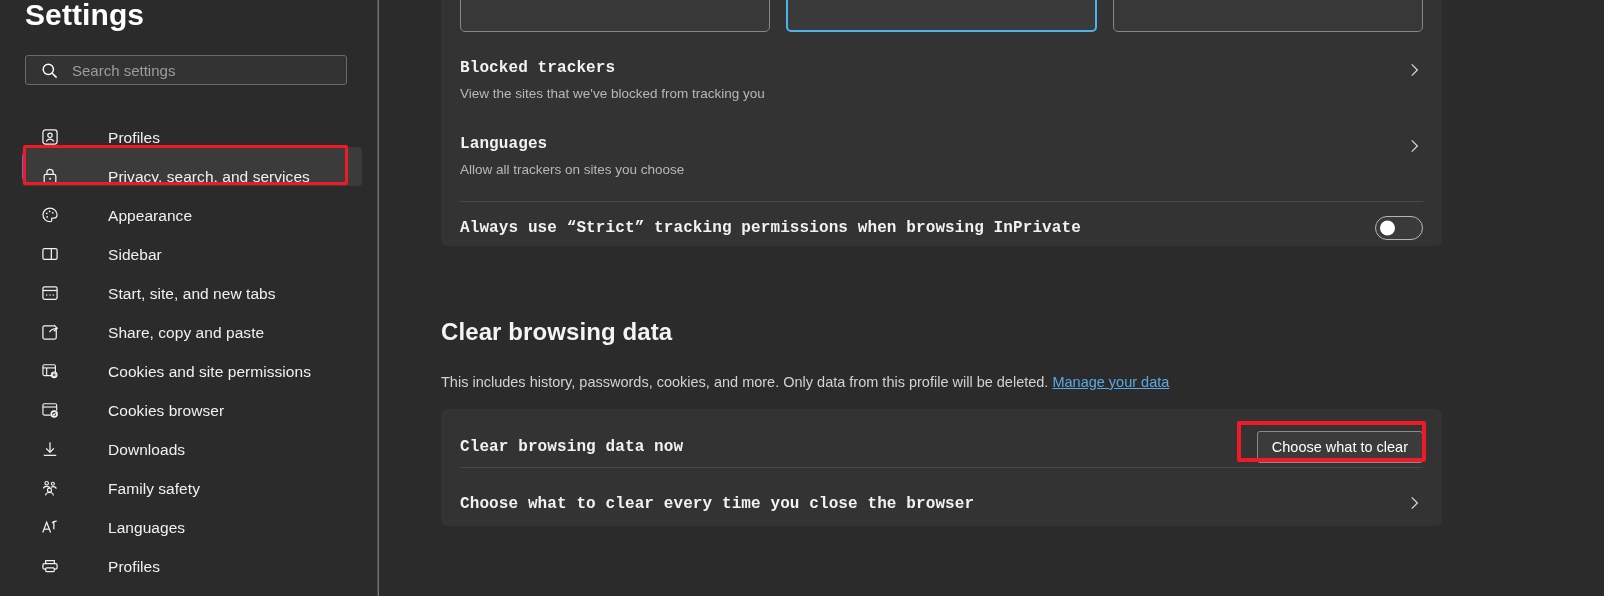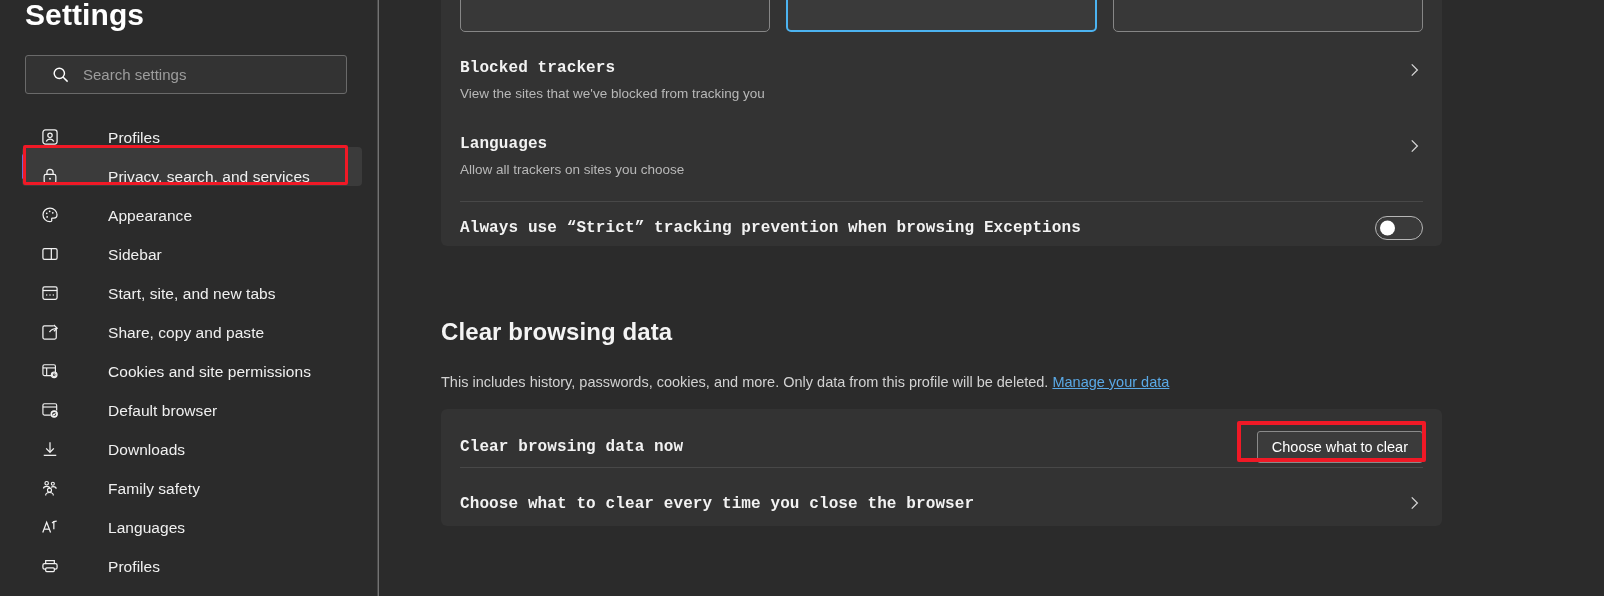--- a/index.html
+++ b/index.html
@@ -31,27 +31,26 @@
     position: absolute;
     left: 25px; top: -2px;
     font-size: 30px;
     font-weight: 600;
     color: #ffffff;
     letter-spacing: 0.1px;
   }
   #search-box {
     position: absolute;
     left: 25px; top: 55px;
-    width: 322px; height: 39px;
+    width: 322px; height: 30px;
     background: #333333;
     border: 1px solid #6a6a6a;
     border-radius: 3px;
     display: flex;
     align-items: center;
-    padding-left: 11px;
   }
   #search-box .s-icon {
     width: 46px;
     display: flex;
     align-items: center;
     justify-content: center;
     color: #ffffff;
     flex: 0 0 auto;
   }
   #search-input {
@@ -385,21 +384,21 @@
       <div class="nav-item">
         <span class="n-icon">
           <svg width="20" height="20" viewBox="0 0 24 24" fill="none" stroke="currentColor" stroke-width="1.4">
             <path d="M20 12.6V6.3a1.8 1.8 0 0 0-1.8-1.8H5.3A1.8 1.8 0 0 0 3.5 6.3v10a1.8 1.8 0 0 0 1.8 1.8h7.5"></path>
             <line x1="3.5" y1="8.4" x2="20" y2="8.4"></line>
             <circle cx="17" cy="16.8" r="3.7" fill="#2b2b2b"></circle>
             <circle cx="17" cy="16.8" r="3.2"></circle>
             <path d="M15.5 16.8l1.1 1.2 2-2.3"></path>
           </svg>
         </span>
-        <span class="n-label">Default browser</span>
+        <span class="n-label">Cookies browser</span>
       </div>
 
       <div class="nav-item">
         <span class="n-icon">
           <svg width="20" height="20" viewBox="0 0 24 24" fill="none" stroke="currentColor" stroke-width="1.5">
             <line x1="12" y1="3.8" x2="12" y2="15.6"></line>
             <path d="M7.4 11.3L12 15.9l4.6-4.6"></path>
             <line x1="4.5" y1="19.6" x2="19.5" y2="19.6"></line>
           </svg>
         </span>
@@ -485,21 +484,21 @@
           <svg width="18" height="18" viewBox="0 0 24 24" fill="none" stroke="currentColor" stroke-width="1.7">
             <path d="M9 4.5l7.5 7.5L9 19.5"></path>
           </svg>
         </span>
       </div>
 
       <div id="divider-1"></div>
 
       <div id="row-always" class="row">
         <div class="r-text">
-          <div class="r-title">Always use “Strict” tracking prevention when browsing Exceptions</div>
+          <div class="r-title">Always use “Strict” tracking permissions when browsing InPrivate</div>
         </div>
         <span class="toggle">
           <span class="knob"></span>
         </span>
       </div>
     </div>
 
     <div id="cbd-title">Clear browsing data</div>
 
     <div id="cbd-desc">

